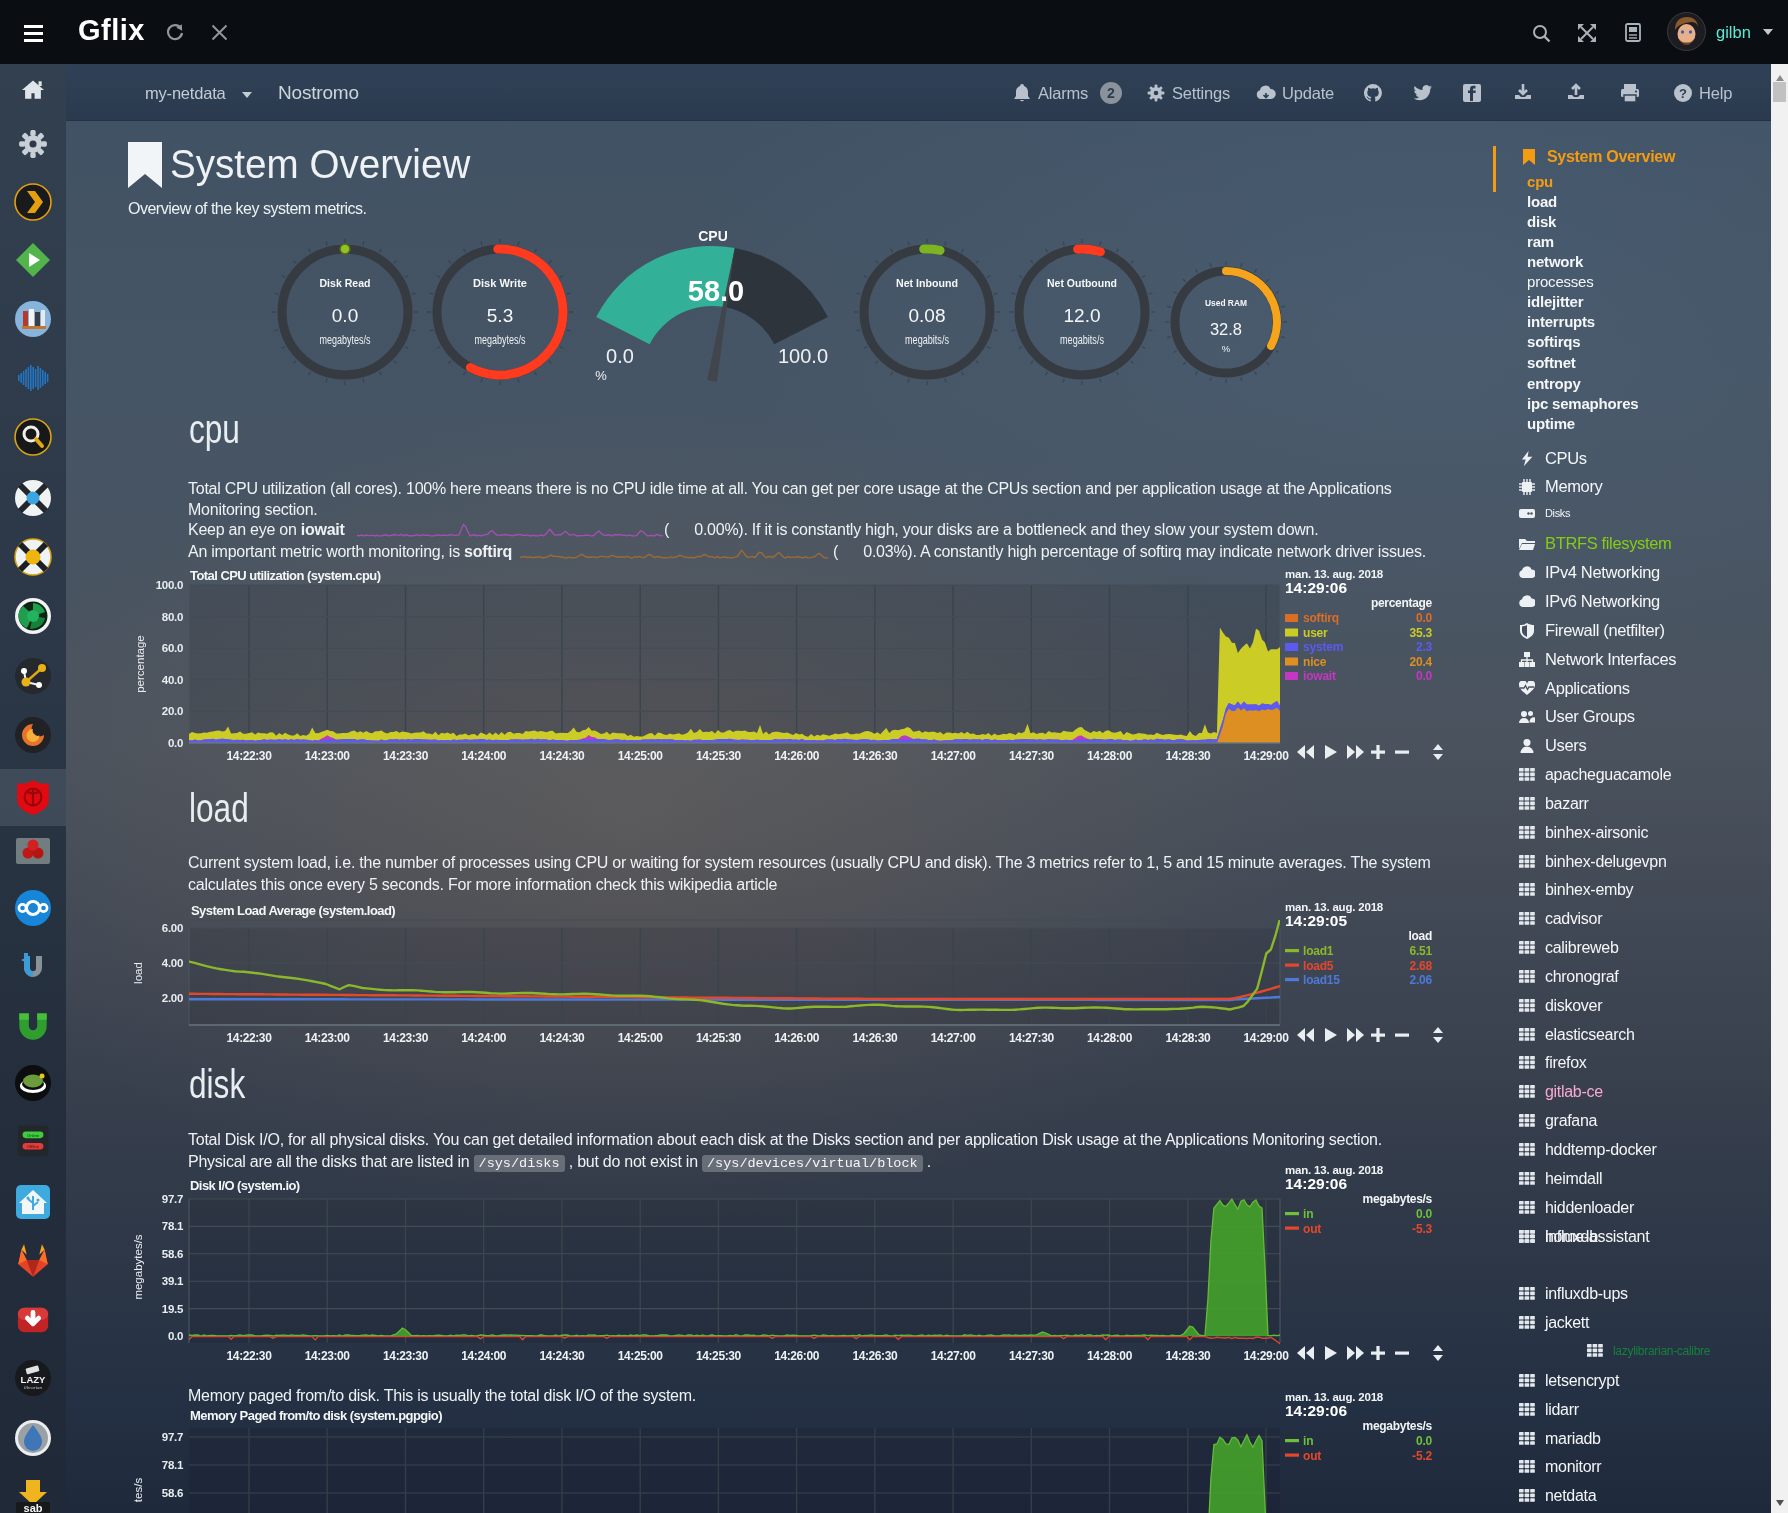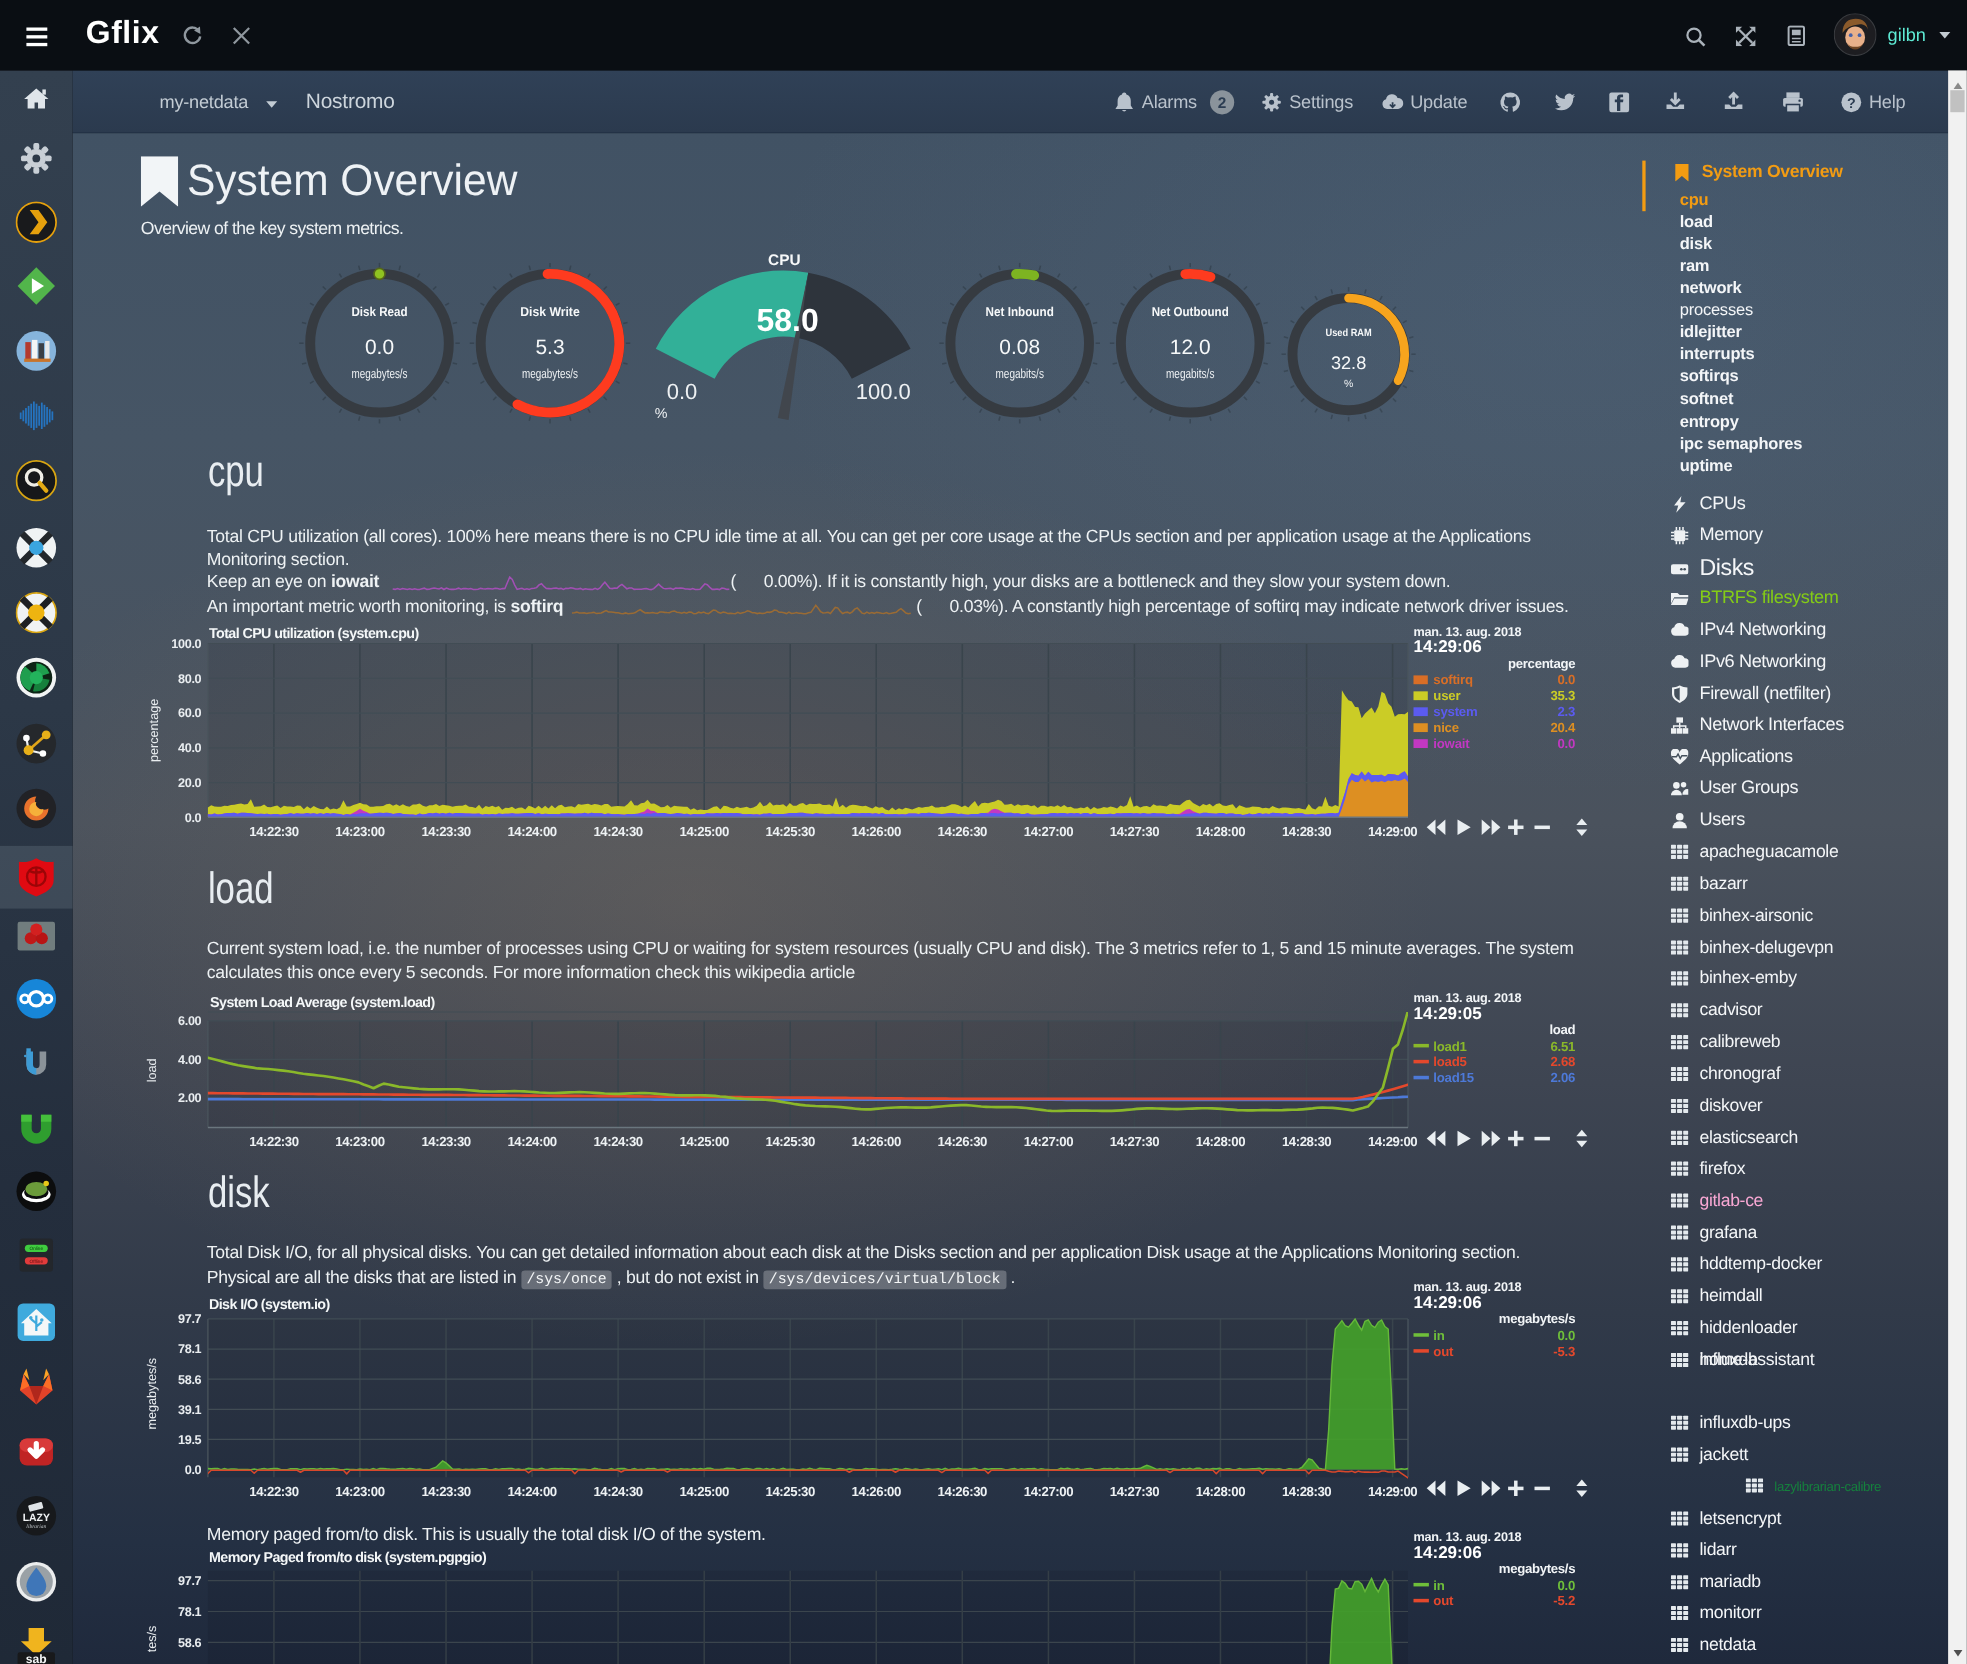--- a/index.html
+++ b/index.html
@@ -438,21 +438,21 @@
 <div class="abs body16" style="left:833px;top:542.5px">(&nbsp;&nbsp;&nbsp;&nbsp;&nbsp;&nbsp;0.03%). A constantly high percentage of softirq may indicate network driver issues.</div>
 <svg class="abs" style="left:0;top:0" width="1788" height="600" xmlns="http://www.w3.org/2000/svg">
     <path d="M 357.0 535.5 L 359.2 535.8 L 361.4 535.0 L 363.7 535.9 L 365.9 535.1 L 368.1 535.4 L 370.3 535.9 L 372.5 535.2 L 374.7 535.9 L 377.0 535.3 L 379.2 535.9 L 381.4 535.9 L 383.6 535.3 L 385.8 534.7 L 388.0 535.8 L 390.3 535.6 L 392.5 535.0 L 394.7 534.5 L 396.9 535.1 L 399.1 535.4 L 401.3 534.4 L 403.6 535.9 L 405.8 534.6 L 408.0 535.5 L 410.2 535.8 L 412.4 535.8 L 414.7 535.5 L 416.9 534.7 L 419.1 535.7 L 421.3 535.1 L 423.5 535.0 L 425.7 535.4 L 428.0 535.1 L 430.2 535.9 L 432.4 535.9 L 434.6 535.7 L 436.8 534.9 L 439.0 535.3 L 441.3 535.5 L 443.5 535.1 L 445.7 535.3 L 447.9 535.5 L 450.1 534.7 L 452.3 534.9 L 454.6 535.6 L 456.8 535.1 L 459.0 535.0 L 461.2 529.8 L 463.4 524.6 L 465.7 526.7 L 467.9 531.9 L 470.1 535.8 L 472.3 535.3 L 474.5 534.8 L 476.7 535.8 L 479.0 535.2 L 481.2 535.9 L 483.4 534.9 L 485.6 534.8 L 487.8 534.2 L 490.0 531.7 L 492.3 530.7 L 494.5 533.1 L 496.7 535.0 L 498.9 535.1 L 501.1 535.3 L 503.3 534.7 L 505.6 534.5 L 507.8 535.2 L 510.0 534.9 L 512.2 535.9 L 514.4 534.9 L 516.7 535.0 L 518.9 534.4 L 521.1 534.7 L 523.3 535.5 L 525.5 535.4 L 527.7 534.9 L 530.0 536.0 L 532.2 535.3 L 534.4 535.7 L 536.6 535.8 L 538.8 535.9 L 541.0 534.8 L 543.3 535.8 L 545.5 534.5 L 547.7 531.6 L 549.9 529.2 L 552.1 532.0 L 554.3 534.8 L 556.6 535.1 L 558.8 534.6 L 561.0 534.7 L 563.2 532.7 L 565.4 531.3 L 567.7 533.3 L 569.9 535.3 L 572.1 534.6 L 574.3 534.5 L 576.5 535.8 L 578.7 535.7 L 581.0 535.6 L 583.2 535.6 L 585.4 535.2 L 587.6 535.1 L 589.8 535.6 L 592.0 536.0 L 594.3 535.1 L 596.5 533.1 L 598.7 531.0 L 600.9 533.0 L 603.1 534.9 L 605.3 535.2 L 607.6 535.0 L 609.8 534.9 L 612.0 535.9 L 614.2 534.6 L 616.4 534.8 L 618.7 534.6 L 620.9 534.7 L 623.1 535.4 L 625.3 535.4 L 627.5 535.8 L 629.7 535.0 L 632.0 535.9 L 634.2 535.9 L 636.4 535.7 L 638.6 533.2 L 640.8 530.8 L 643.0 531.6 L 645.3 534.0 L 647.5 535.8 L 649.7 535.8 L 651.9 535.4 L 654.1 536.0 L 656.3 534.6 L 658.6 535.0 L 660.8 535.8 L 663.0 535.6" stroke="#a24fb5" stroke-width="1.4" fill="none"></path>
     <path d="M 520.0 557.3 L 522.2 557.1 L 524.4 556.5 L 526.6 557.3 L 528.9 557.2 L 531.1 557.1 L 533.3 557.7 L 535.5 557.2 L 537.7 557.0 L 539.9 556.7 L 542.2 557.8 L 544.4 557.5 L 546.6 557.3 L 548.8 556.1 L 551.0 555.1 L 553.2 556.3 L 555.5 556.4 L 557.7 556.5 L 559.9 557.0 L 562.1 557.0 L 564.3 557.7 L 566.5 558.0 L 568.7 557.2 L 571.0 557.9 L 573.2 557.7 L 575.4 557.6 L 577.6 556.9 L 579.8 555.3 L 582.0 554.3 L 584.3 555.9 L 586.5 557.2 L 588.7 557.0 L 590.9 557.2 L 593.1 556.9 L 595.3 557.3 L 597.6 557.6 L 599.8 556.4 L 602.0 556.4 L 604.2 556.7 L 606.4 556.9 L 608.6 557.0 L 610.8 555.8 L 613.1 555.4 L 615.3 556.6 L 617.5 556.8 L 619.7 557.4 L 621.9 556.6 L 624.1 557.4 L 626.4 556.5 L 628.6 556.6 L 630.8 558.0 L 633.0 557.7 L 635.2 556.5 L 637.4 557.2 L 639.7 556.4 L 641.9 557.4 L 644.1 557.8 L 646.3 556.2 L 648.5 554.6 L 650.7 555.0 L 652.9 556.6 L 655.2 557.5 L 657.4 556.5 L 659.6 556.8 L 661.8 557.8 L 664.0 557.6 L 666.2 557.8 L 668.5 557.9 L 670.7 556.7 L 672.9 557.7 L 675.1 557.1 L 677.3 556.5 L 679.5 555.3 L 681.8 555.9 L 684.0 557.1 L 686.2 557.0 L 688.4 557.8 L 690.6 557.3 L 692.8 557.7 L 695.1 557.6 L 697.3 556.4 L 699.5 556.7 L 701.7 556.2 L 703.9 554.6 L 706.1 555.0 L 708.3 556.6 L 710.6 556.6 L 712.8 557.0 L 715.0 557.8 L 717.2 556.4 L 719.4 557.7 L 721.6 557.6 L 723.9 556.8 L 726.1 557.5 L 728.3 557.5 L 730.5 557.9 L 732.7 557.9 L 734.9 557.1 L 737.2 556.7 L 739.4 553.5 L 741.6 550.3 L 743.8 552.9 L 746.0 556.1 L 748.2 557.2 L 750.4 557.1 L 752.7 556.6 L 754.9 557.7 L 757.1 555.0 L 759.3 552.2 L 761.5 552.6 L 763.7 555.4 L 766.0 557.7 L 768.2 556.8 L 770.4 556.5 L 772.6 557.7 L 774.8 556.2 L 777.0 553.8 L 779.3 552.6 L 781.5 555.0 L 783.7 557.4 L 785.9 557.9 L 788.1 556.5 L 790.3 557.6 L 792.5 556.9 L 794.8 557.6 L 797.0 556.7 L 799.2 557.0 L 801.4 557.5 L 803.6 557.7 L 805.8 556.8 L 808.1 557.9 L 810.3 557.6 L 812.5 557.1 L 814.7 556.6 L 816.9 554.7 L 819.1 553.3 L 821.4 555.3 L 823.6 557.3 L 825.8 558.0 L 828.0 557.6" stroke="#9a6b34" stroke-width="1.4" fill="none"></path>
   </svg>
 <div class="abs h2x" style="left:189px;top:786px">load</div>
 <div class="abs body16" style="left:188px;top:853.5px">Current system load, i.e. the number of processes using CPU or waiting for system resources (usually CPU and disk). The 3 metrics refer to 1, 5 and 15 minute averages. The system</div>
 <div class="abs body16" style="left:188px;top:875.5px">calculates this once every 5 seconds. For more information check this wikipedia article</div>
 <div class="abs h2x" style="left:189px;top:1062px">disk</div>
 <div class="abs body16" style="left:188px;top:1130.5px">Total Disk I/O, for all physical disks. You can get detailed information about each disk at the Disks section and per application Disk usage at the Applications Monitoring section.</div>
-<div class="abs body16" style="left:188px;top:1152.5px">Physical are all the disks that are listed in <span class="codebox">/sys/once</span> , but do not exist in <span class="codebox">/sys/devices/virtual/block</span> .</div>
+<div class="abs body16" style="left:188px;top:1152.5px">Physical are all the disks that are listed in <span class="codebox">/sys/disks</span> , but do not exist in <span class="codebox">/sys/devices/virtual/block</span> .</div>
 <div class="abs body16" style="left:188px;top:1386.5px">Memory paged from/to disk. This is usually the total disk I/O of the system.</div>
 <svg class="abs" style="left:0;top:0" width="1788" height="1513" xmlns="http://www.w3.org/2000/svg" font-family="Liberation Sans, sans-serif">
     <text x="190.0" y="580.0" font-size="13" fill="#f4f7f8" font-weight="bold" text-anchor="start" font-family="Liberation Sans, sans-serif" letter-spacing="-0.55">Total CPU utilization (system.cpu)</text>
     <rect x="189" y="585" width="1091" height="158" fill="rgba(8,14,18,0.10)"></rect>
     <line x1="249.0" y1="585" x2="249.0" y2="743" stroke="#39444c" stroke-width="1.4"></line>
     <line x1="327.2" y1="585" x2="327.2" y2="743" stroke="#39444c" stroke-width="1.4"></line>
     <line x1="405.5" y1="585" x2="405.5" y2="743" stroke="#39444c" stroke-width="1.4"></line>
     <line x1="483.7" y1="585" x2="483.7" y2="743" stroke="#39444c" stroke-width="1.4"></line>
     <line x1="561.9" y1="585" x2="561.9" y2="743" stroke="#39444c" stroke-width="1.4"></line>
     <line x1="640.2" y1="585" x2="640.2" y2="743" stroke="#39444c" stroke-width="1.4"></line>
@@ -740,21 +740,21 @@
         <line x1="8" y1="13" x2="8" y2="16"></line>
         <line x1="11" y1="13" x2="11" y2="16"></line>
         <line x1="0" y1="5" x2="3" y2="5"></line>
         <line x1="0" y1="8" x2="3" y2="8"></line>
         <line x1="0" y1="11" x2="3" y2="11"></line>
         <line x1="13" y1="5" x2="16" y2="5"></line>
         <line x1="13" y1="8" x2="16" y2="8"></line>
         <line x1="13" y1="11" x2="16" y2="11"></line>
       </g>
     </svg>Memory</div>
-<div class="abs row" style="left:1519px;top:505px;color:#f4f6f8;font-size:21px;letter-spacing:-0.35px"><svg width="16" height="16" viewBox="0 0 16 16" style="margin-right:10px;flex:0 0 16px" xmlns="http://www.w3.org/2000/svg">
+<div class="abs row" style="left:1519px;top:505px;color:#f4f6f8;font-size:11px;letter-spacing:-0.35px"><svg width="16" height="16" viewBox="0 0 16 16" style="margin-right:10px;flex:0 0 16px" xmlns="http://www.w3.org/2000/svg">
       <rect x="0" y="4" width="16" height="9" rx="2" fill="#eef1f3"></rect>
       <circle cx="12.5" cy="8.5" r="1.2" fill="#44505c"></circle>
       <circle cx="9.5" cy="8.5" r="1.2" fill="#44505c"></circle>
     </svg>Disks</div>
 <div class="abs row" style="left:1519px;top:534px;color:#84cc16;font-size:16.5px;letter-spacing:-0.35px"><svg width="16" height="16" viewBox="0 0 16 16" style="margin-right:10px;flex:0 0 16px" xmlns="http://www.w3.org/2000/svg">
       <path d="M0 3 h6 l2 2 h8 v2 H3 L0 13 Z" fill="#eef1f3"></path>
       <path d="M3 8 h13 l-2 6 H0 Z" fill="#eef1f3"></path>
     </svg>BTRFS filesystem</div>
 <div class="abs row" style="left:1519px;top:563px;color:#f4f6f8;font-size:16.5px;letter-spacing:-0.35px"><svg width="16" height="16" viewBox="0 0 16 16" style="margin-right:10px;flex:0 0 16px" xmlns="http://www.w3.org/2000/svg">
       <path d="M4 13 a4 4 0 0 1 -1 -7.8 A5 5 0 0 1 12.5 4.5 A3.5 3.5 0 0 1 13 13 Z" fill="#eef1f3"></path>

